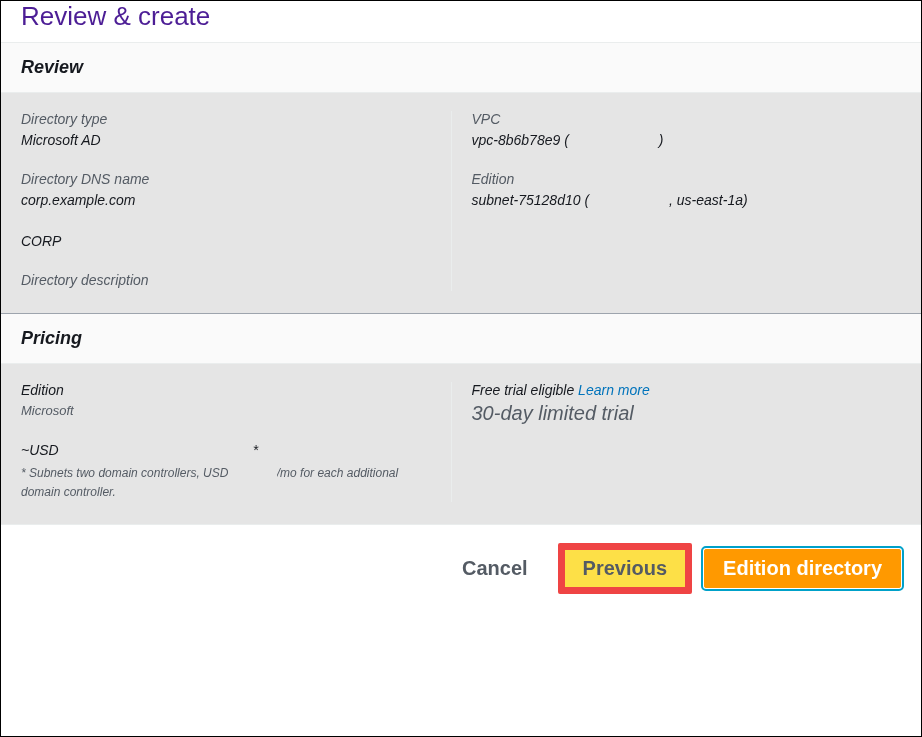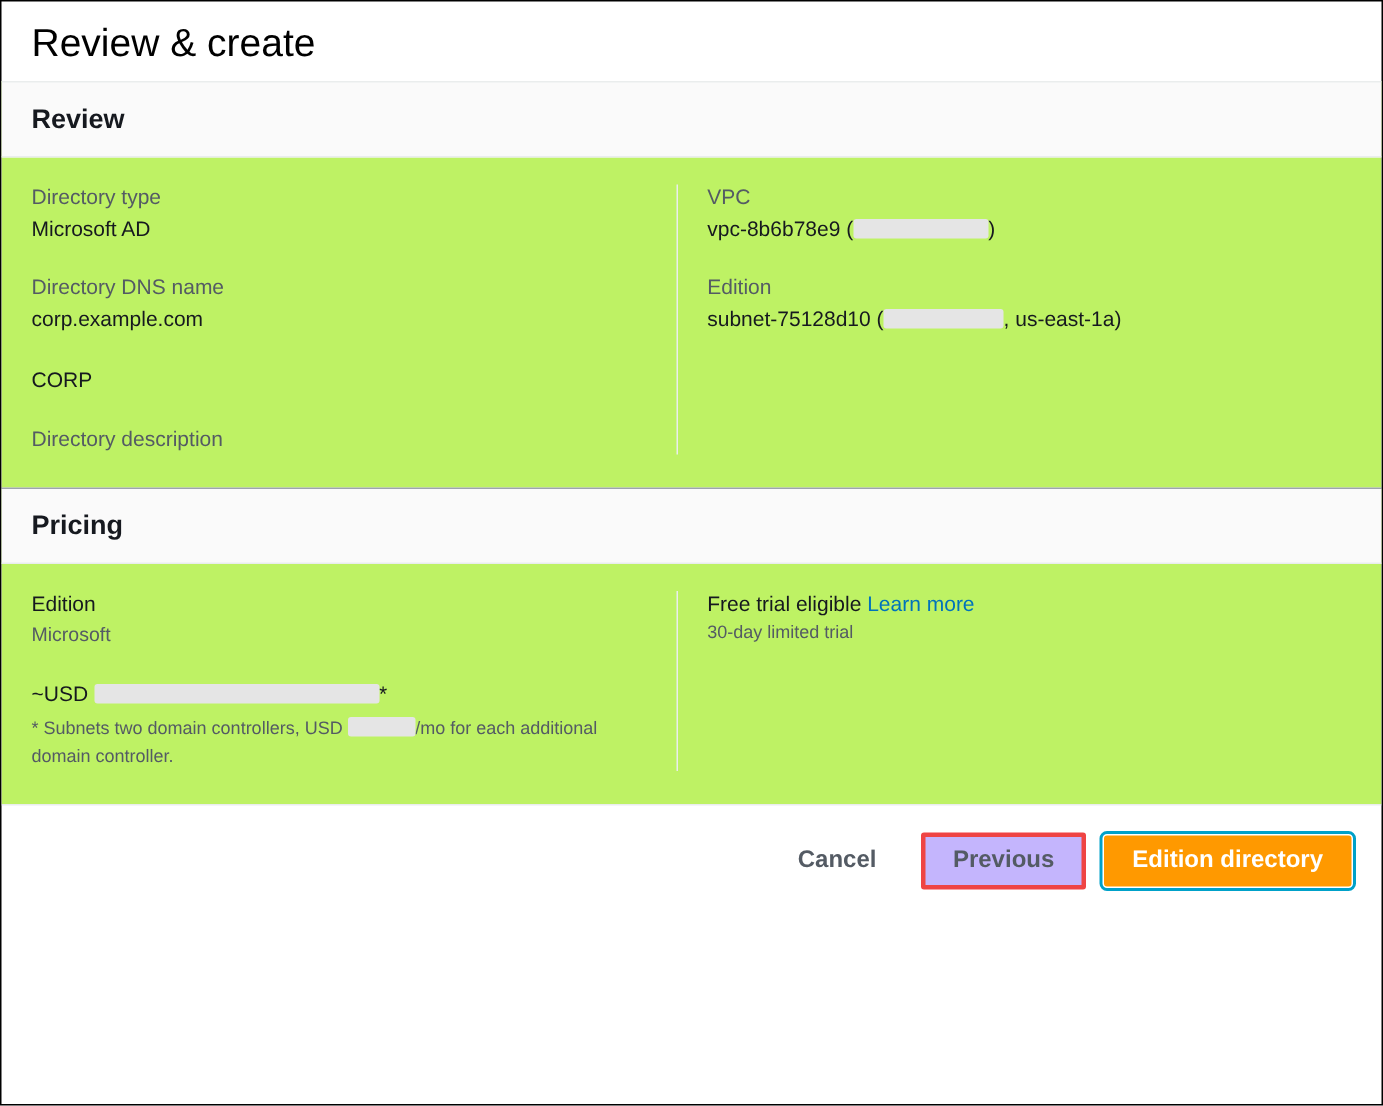--- a/index.html
+++ b/index.html
@@ -7,25 +7,26 @@
       font-family: "Amazon Ember", "Helvetica Neue", Arial, sans-serif;
       background: #fff;
       width: 922px;
       height: 737px;
       border: 1px solid #000;
       overflow: hidden;
     }
     .page-title {
       font-size: 26px;
       font-weight: 400;
-      color: #000000;
-      padding: 12px 20px 10px 20px;
+      color: #4c1d95;
+      padding: 0 20px 10px 20px;
     }
     .panel {
-      background: #bef264;
+      background: #e5e5e5;
+      font-style: italic;
     }
     .panel-header {
       background: #fafafa;
       border-top: 1px solid #eaeded;
       border-bottom: 1px solid #eaeded;
       padding: 14px 20px;
     }
     .panel-title {
       font-size: 18px;
       font-weight: 700;
@@ -96,56 +97,56 @@
       text-decoration: none;
     }
     .actions {
       display: flex;
       justify-content: flex-end;
       gap: 12px;
       padding: 18px 20px;
       align-items: center;
     }
     .btn {
-      font-size: 16px;
+      font-size: 20px;
       font-weight: 700;
       padding: 7px 18px;
       border-radius: 2px;
       cursor: pointer;
       border: 1px solid transparent;
       background: transparent;
     }
     .btn-link {
       color: #545b64;
       border: none;
       background: transparent;
       font-weight: 700;
     }
     .btn-normal {
       color: #545b64;
-      border: 3px solid #ef4444;
-      background: #c4b5fd;
+      border: 7px solid #ef4444;
+      background: #fde047;
     }
     .btn-primary {
       background: #ff9900;
       border: 1px solid #ff9900;
       color: #fff;
     }
     .btn-primary-highlight {
       outline: 2px solid #00a1c9;
       outline-offset: 1px;
     }
     .subnet-line { white-space: nowrap; }
     .free-trial-line {
       font-size: 14px;
       color: #16191f;
       margin-bottom: 4px;
     }
     .trial-sub {
-      font-size: 12px;
+      font-size: 20px;
       color: #545b64;
     }
   </style>
 </head>
 <body>
 
 <h1 class="page-title">Review &amp; create</h1>
 
 <section class="panel">
   <div class="panel-header">

